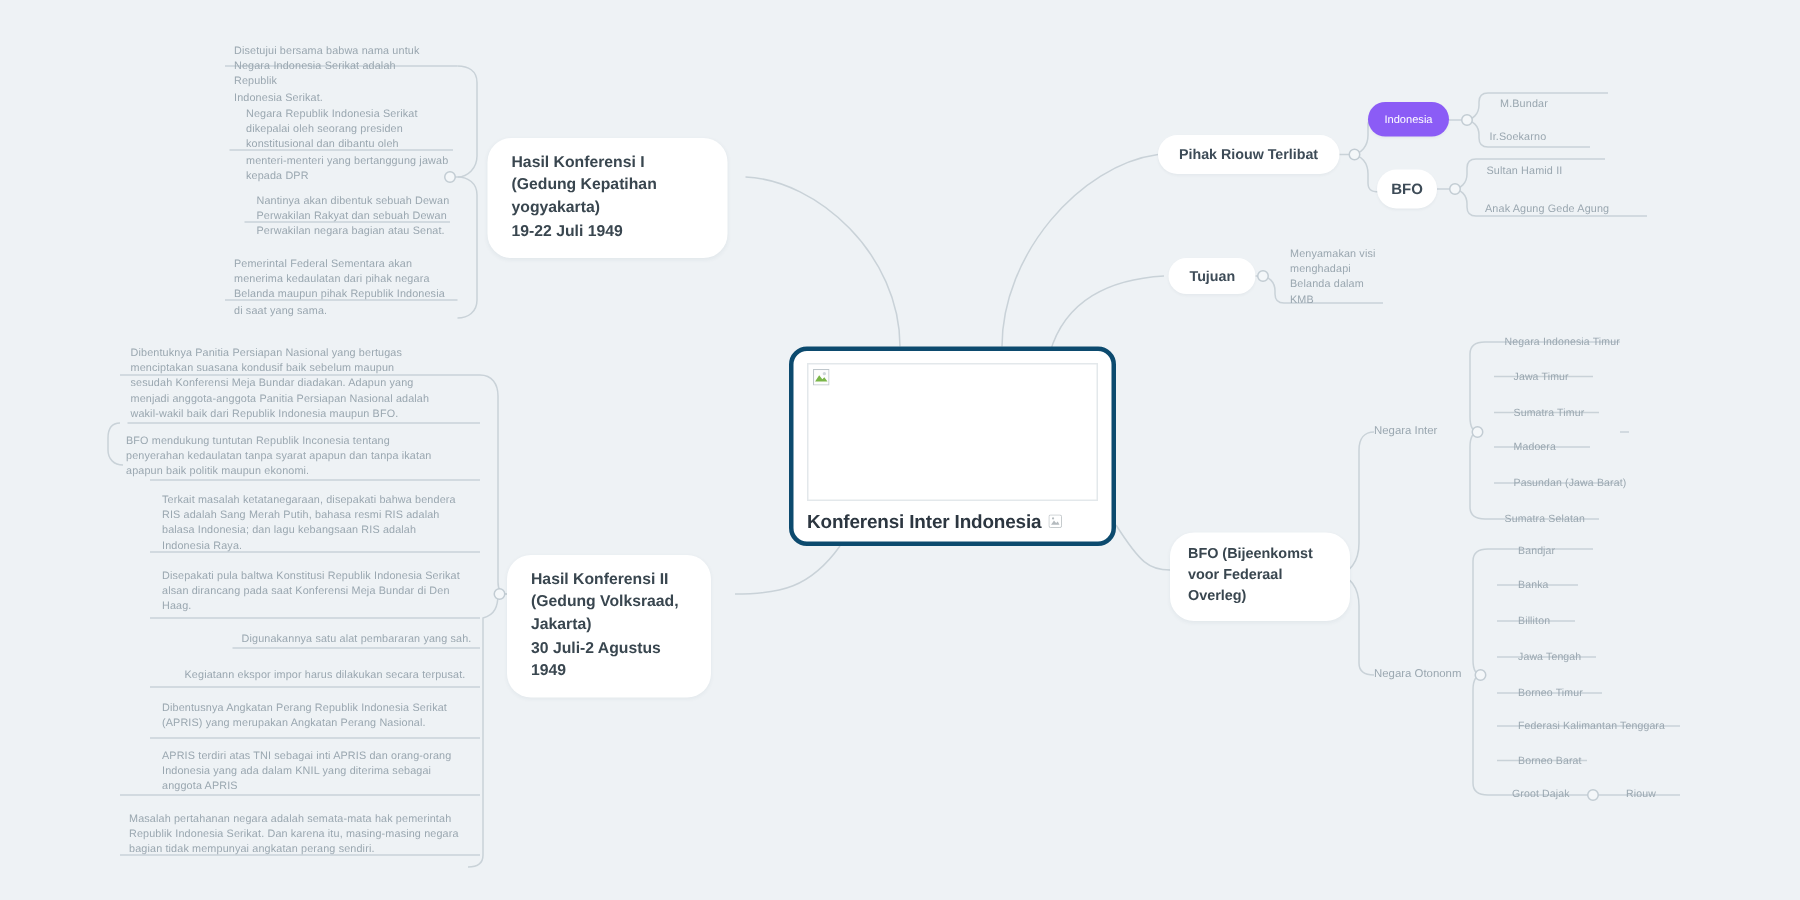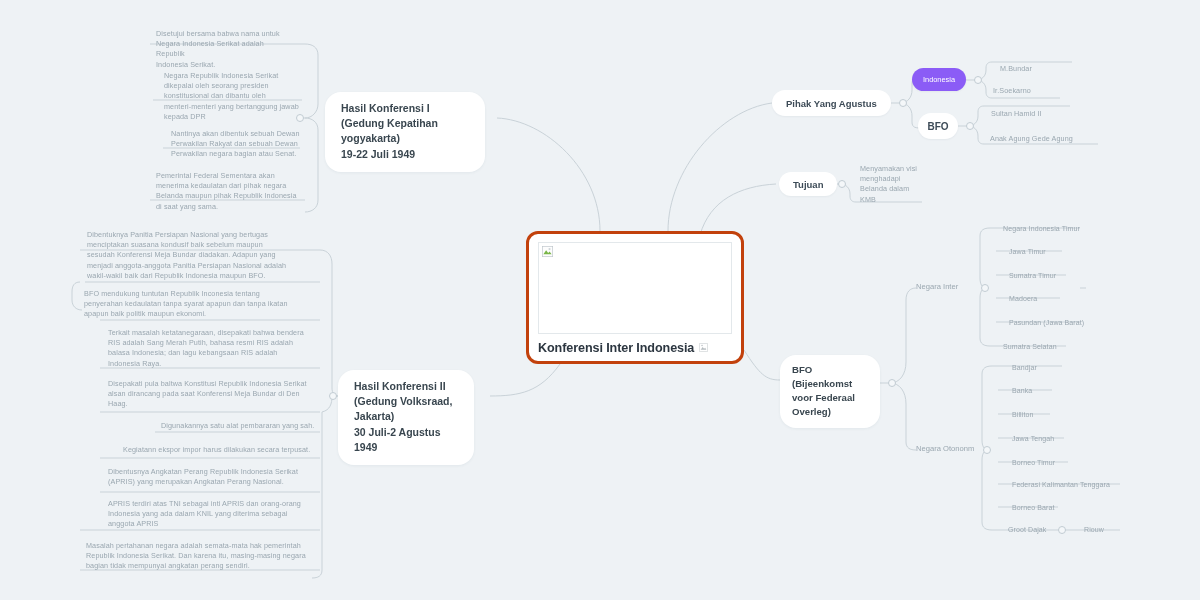--- a/index.html
+++ b/index.html
@@ -53,21 +53,21 @@
 
   .mid-label{
     color:#9aa7b0;font-size:7.6px;
     white-space:nowrap;
   }
 
   
   #central{
     position:absolute;left:526px;top:231px;width:218px;height:133px;
     background:#ffffff;
-    border:3px solid #c2410c;
+    border:3px solid #0c4a6e;
     border-radius:12px;
     box-sizing:border-box;
     padding:8px 9px 0 9px;
     display:flex;flex-direction:column;
   }
   #central .imgbox{
     flex:1;
     border:1px solid #e3e8eb;
     background:#fff;
     position:relative;
@@ -242,37 +242,37 @@
   <div class="node leaf" style="left:119px;top:444px;width:205px;">Kegiatann ekspor impor harus dilakukan secara terpusat.</div>
   <div class="node leaf" style="left:104px;top:466px;width:220px;">Dibentusnya Angkatan Perang Republik Indonesia Serikat
 (APRIS) yang merupakan Angkatan Perang Nasional.</div>
   <div class="node leaf" style="left:104px;top:498px;width:218px;">APRIS terdiri atas TNI sebagai inti APRIS dan orang-orang
 Indonesia yang ada dalam KNIL yang diterima sebagai
 anggota APRIS</div>
   <div class="node leaf" style="left:82px;top:540px;width:240px;">Masalah pertahanan negara adalah semata-mata hak pemerintah
 Republik Indonesia Serikat. Dan karena itu, masing-masing negara
 bagian tidak mempunyai angkatan perang sendiri.</div>
 
-  <div class="node pill pill-md" style="left:772px;top:90px;height:26px;">Pihak Yang Agustus</div>
+  <div class="node pill pill-md" style="left:772px;top:90px;height:26px;">Pihak Riouw Terlibat</div>
 
   <div class="node pill red" style="left:912px;top:68px;width:54px;height:23px;">Indonesia</div>
   <div class="node pill pill-sm" style="left:918px;top:113px;width:40px;height:26px;justify-content:center;font-size:10px;">BFO</div>
 
   <div class="node leaf" style="left:996px;top:63px;width:90px;">M.Bundar</div>
   <div class="node leaf" style="left:989px;top:85px;width:90px;">Ir.Soekarno</div>
   <div class="node leaf" style="left:987px;top:108px;width:96px;">Sultan Hamid II</div>
   <div class="node leaf" style="left:986px;top:133px;width:120px;">Anak Agung Gede Agung</div>
 
   <div class="node pill pill-md" style="left:779px;top:172px;height:24px;">Tujuan</div>
   <div class="node leaf" style="left:856px;top:163px;width:70px;">Menyamakan visi
 menghadapi
 Belanda dalam
 KMB</div>
 
-  <div class="node branch-title" style="left:780px;top:355px;width:100px;font-size:9.6px;padding:8px 10px 9px 12px;">BFO (Bijeenkomst
+  <div class="node branch-title" style="left:780px;top:355px;width:120px;font-size:9.6px;padding:8px 10px 9px 12px;">BFO (Bijeenkomst
 voor Federaal
 Overleg)</div>
 
   <div class="node mid-label" style="left:916px;top:282px;">Negara Inter</div>
   <div class="node mid-label" style="left:916px;top:444px;">Negara Otononm</div>
 
   <div class="node leaf small" style="left:999px;top:223px;width:100px;white-space:nowrap;">Negara Indonesia Timur</div>
   <div class="node leaf small" style="left:1005px;top:246px;width:100px;white-space:nowrap;">Jawa Timur</div>
   <div class="node leaf small" style="left:1005px;top:270px;width:100px;white-space:nowrap;">Sumatra Timur</div>
   <div class="node leaf small" style="left:1005px;top:293px;width:100px;white-space:nowrap;">Madoera</div>

